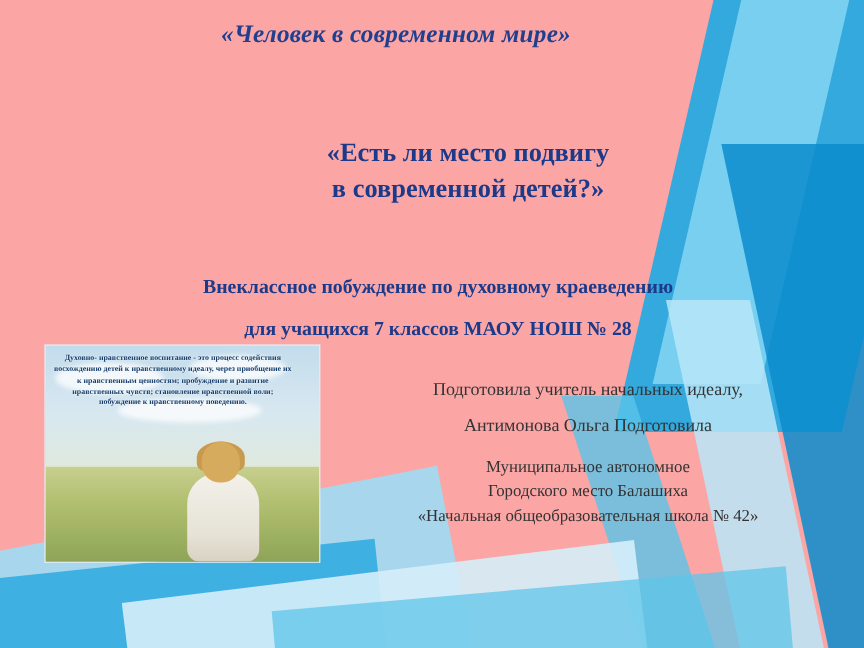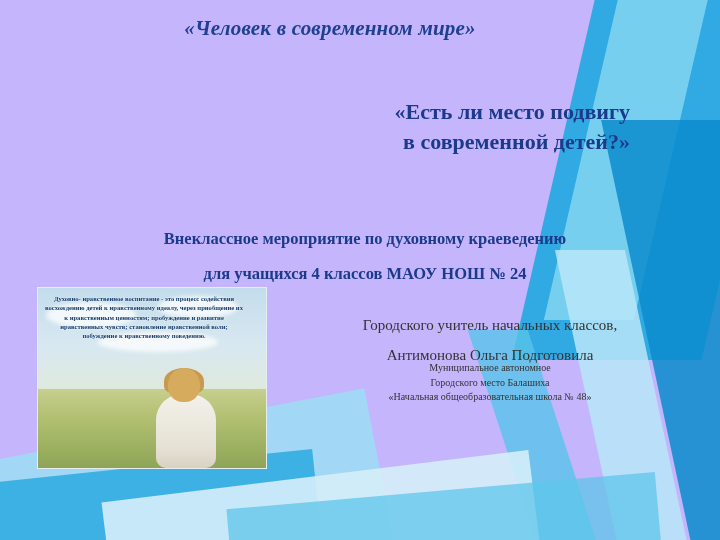--- a/index.html
+++ b/index.html
@@ -10,21 +10,21 @@
     width: 720px;
     height: 540px;
     overflow: hidden;
     font-family: "Liberation Serif", serif;
     background: #ffffff;
   }
   .slide {
     position: relative;
     width: 720px;
     height: 540px;
-    background: #c4b5fd;
+    background: #fca5a5;
     overflow: hidden;
   }
 
   
   .bg-layer {
     position: absolute;
     inset: 0;
     pointer-events: none;
   }
   .shape {
@@ -131,24 +131,24 @@
     text-align: center;
     font-family: "Liberation Serif", serif;
     font-weight: bold;
     font-style: italic;
     font-size: 21px;
     color: #1f3f8f;
     letter-spacing: 0.2px;
   }
   .main-title {
     position: absolute;
-    top: 97px;
+    top: 112px;
     left: 150px;
     width: 480px;
-    text-align: right;
+    text-align: center;
     font-family: "Liberation Serif", serif;
     font-weight: bold;
     font-size: 22px;
     line-height: 1.36;
     color: #1c3a8a;
   }
   .subtitle {
     position: absolute;
     top: 222px;
     left: 60px;
@@ -168,26 +168,26 @@
     text-align: center;
     font-family: "Liberation Serif", serif;
     font-size: 15px;
     color: #333333;
   }
   .author-line {
     line-height: 2.0;
   }
   .org-block {
     position: absolute;
-    top: 361px;
+    top: 380px;
     left: 285px;
     width: 410px;
     text-align: center;
     font-family: "Liberation Serif", serif;
-    font-size: 10px;
+    font-size: 14px;
     line-height: 1.45;
     color: #333333;
   }
 
   
   .picture {
     position: absolute;
     left: 38px;
     top: 288px;
     width: 228px;
@@ -278,33 +278,33 @@
   <div class="content">
 
     <div class="theme-title">«Человек в современном мире»</div>
 
     <div class="main-title">
       <div>«Есть ли место подвигу</div>
       <div>в современной детей?»</div>
     </div>
 
     <div class="subtitle">
-      <div>Внеклассное мероприятие по духовному краеведению</div>
-      <div>для учащихся 4 классов МАОУ НОШ № 24</div>
+      <div>Внеклассное побуждение по духовному краеведению</div>
+      <div>для учащихся 7 классов МАОУ НОШ № 28</div>
     </div>
 
     <div class="author-block">
-      <div class="author-line">Городского  учитель начальных классов,</div>
+      <div class="author-line">Подготовила  учитель начальных идеалу,</div>
       <div class="author-line">Антимонова Ольга Подготовила</div>
     </div>
 
     <div class="org-block">
       <div>Муниципальное автономное</div>
       <div>Городского место Балашиха</div>
-      <div>«Начальная общеобразовательная школа № 48»</div>
+      <div>«Начальная общеобразовательная школа № 42»</div>
     </div>
 
     <div class="picture">
       <div class="pic-sky"></div>
       <div class="pic-cloud c1"></div>
       <div class="pic-cloud c2"></div>
       <div class="pic-cloud c3"></div>
       <div class="pic-field"></div>
       <div class="pic-girl-body"></div>
       <div class="pic-girl-hair"></div>

